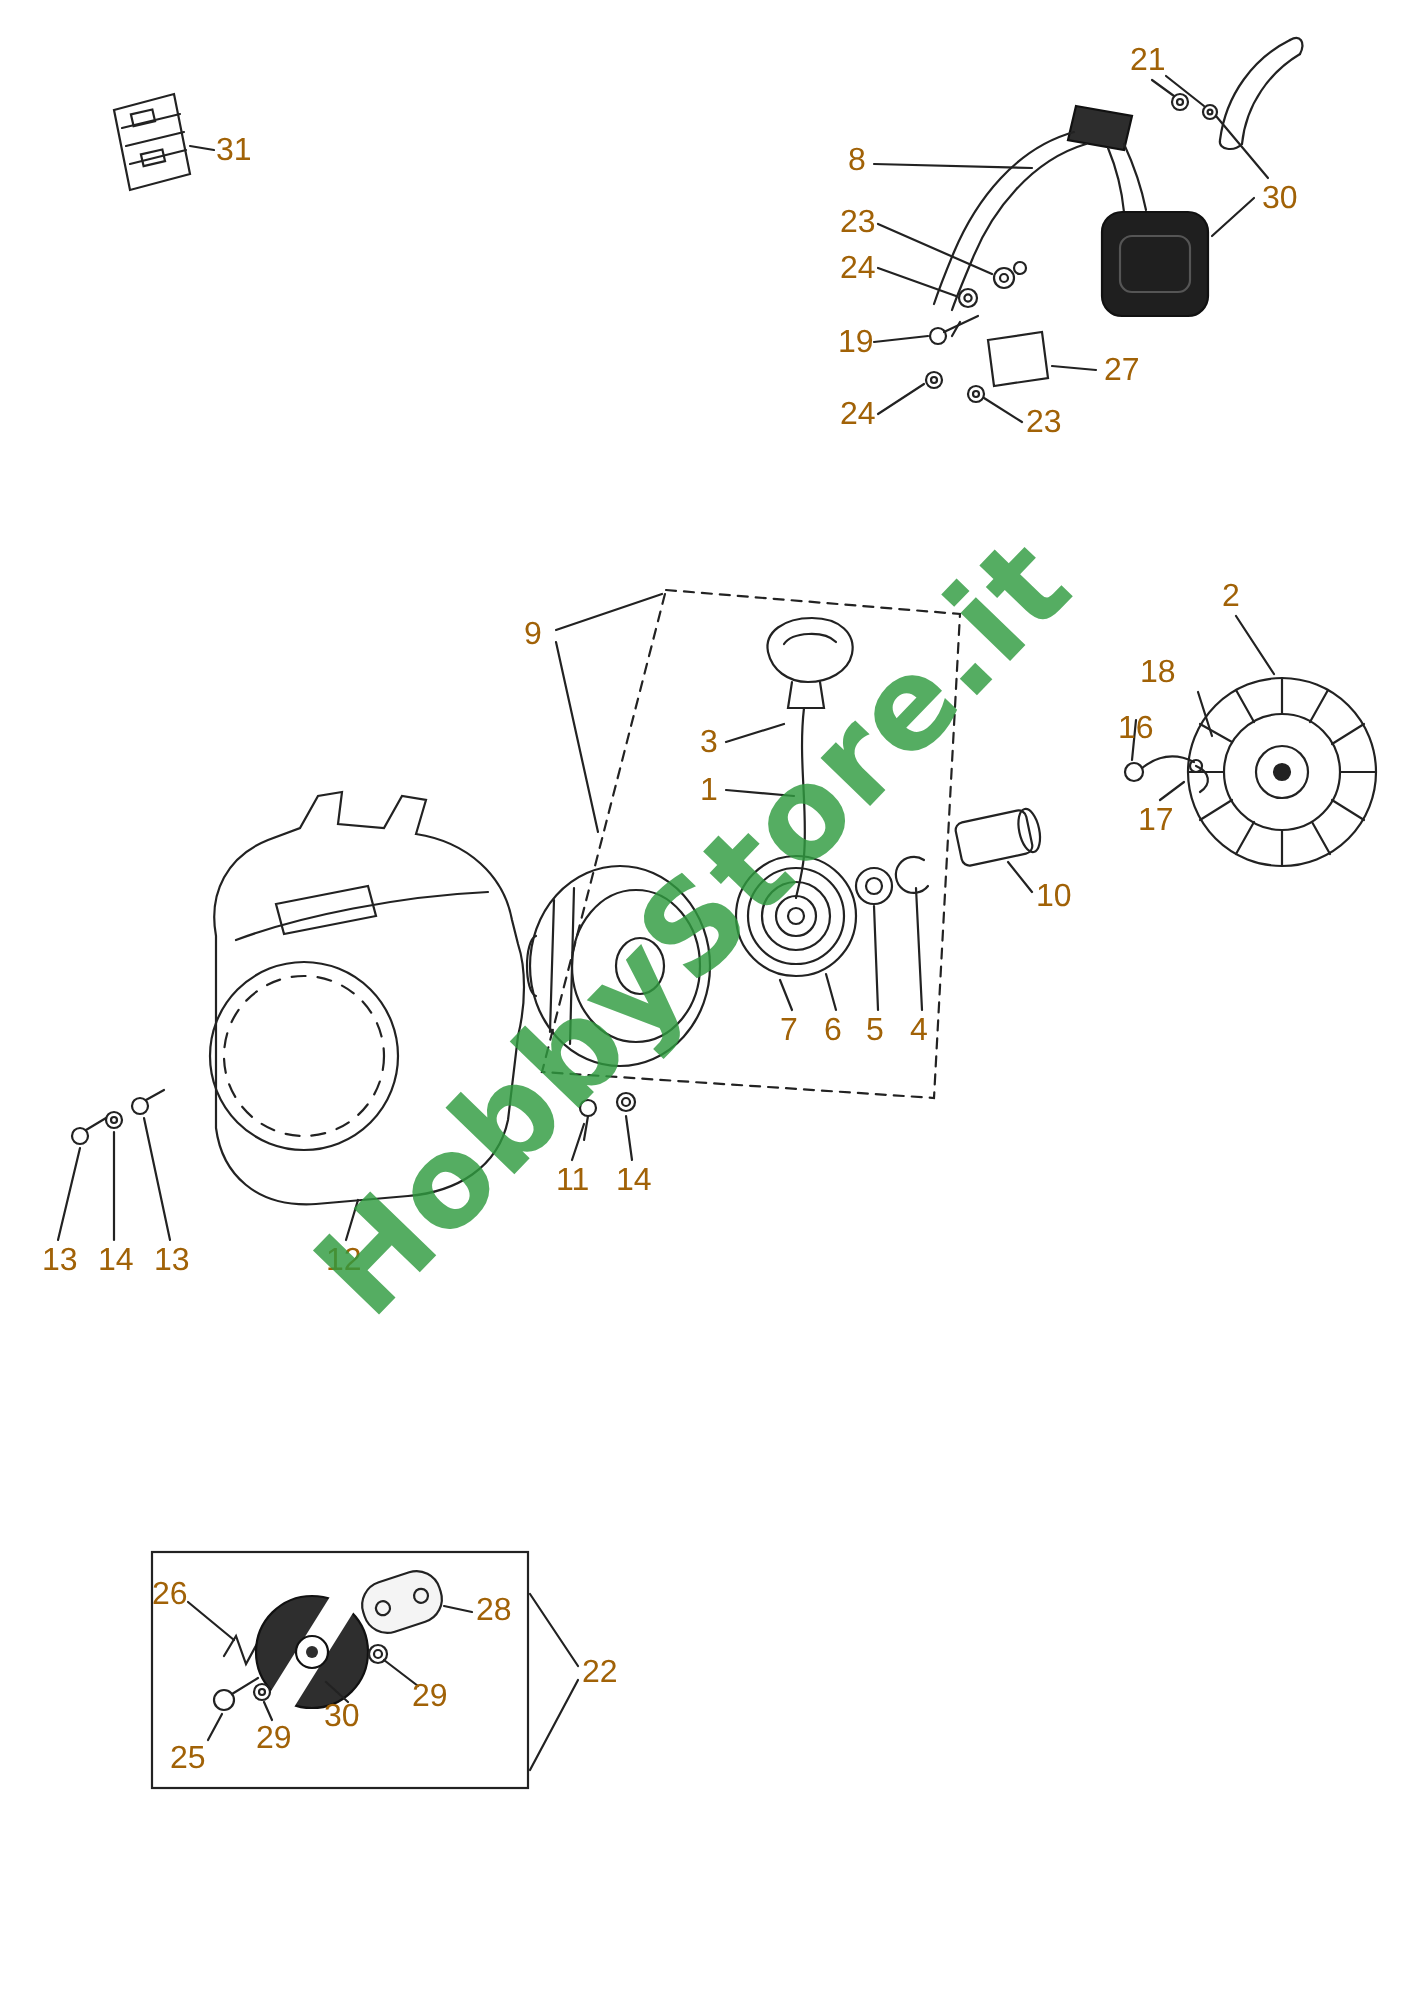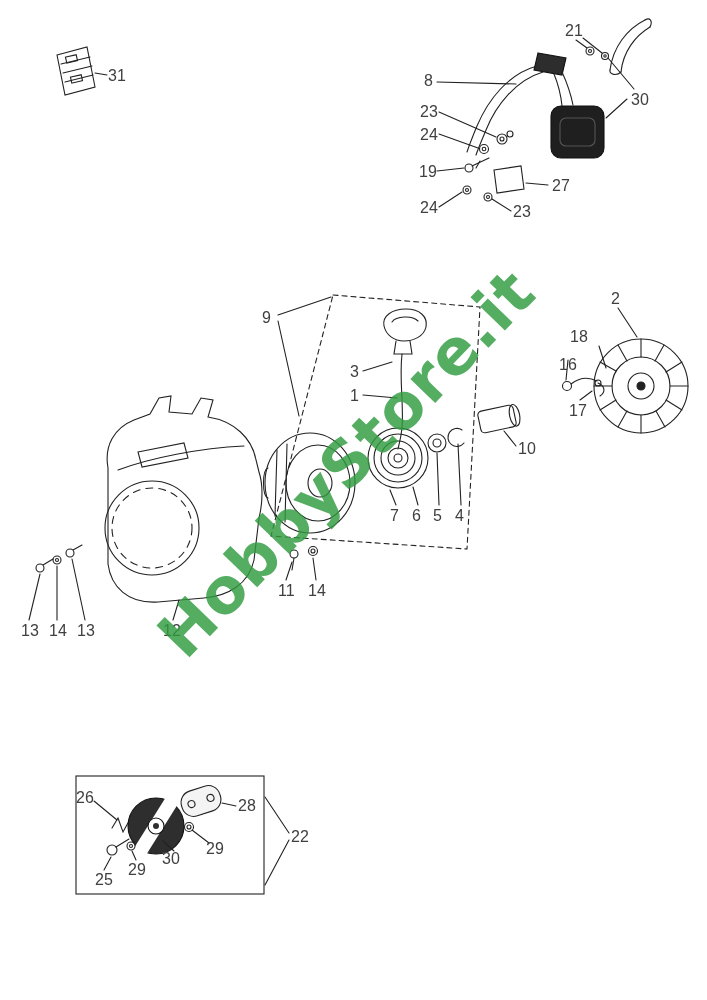--- a/index.html
+++ b/index.html
@@ -8,21 +8,21 @@
     width:707px;height:1000px;
     background:#ffffff;
     overflow:hidden;
     font-family:"Liberation Sans", sans-serif;
   }
   #art{position:absolute;left:0;top:0;z-index:1;}
   .lbl{
     position:absolute;
     z-index:2;
     font:16px "Liberation Sans", sans-serif;
-    color:#404040;
+    color:#a16207;
     white-space:nowrap;
   }
   .watermark{
     position:absolute;
     left:170px;top:610px;
     z-index:3;
     transform:rotate(-46deg);
     transform-origin:0 50%;
     font-family:"DejaVu Sans", sans-serif;
     font-size:63px;
@@ -261,18 +261,18 @@
   <span class="lbl" style="left:21px;top:622px">13</span>
   <span class="lbl" style="left:49px;top:622px">14</span>
   <span class="lbl" style="left:77px;top:622px">13</span>
   <span class="lbl" style="left:278px;top:582px">11</span>
   <span class="lbl" style="left:308px;top:582px">14</span>
   <span class="lbl" style="left:76px;top:789px">26</span>
   <span class="lbl" style="left:238px;top:797px">28</span>
   <span class="lbl" style="left:206px;top:840px">29</span>
   <span class="lbl" style="left:162px;top:850px">30</span>
   <span class="lbl" style="left:128px;top:861px">29</span>
-  <span class="lbl" style="left:95px;top:871px">25</span>
+  <span class="lbl" style="left:85px;top:871px">25</span>
   <span class="lbl" style="left:291px;top:828px">22</span>
 
   <div class="watermark">HobbyStore.it</div>
 
 </div>
 
 </body></html>

